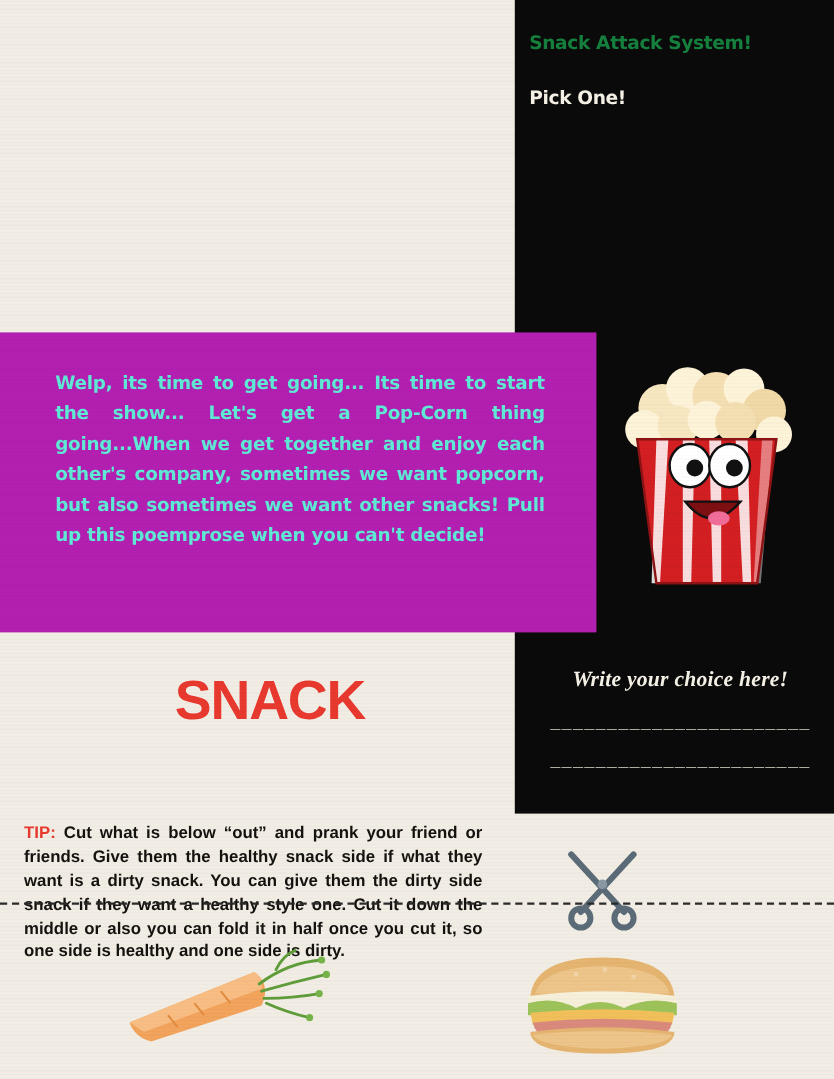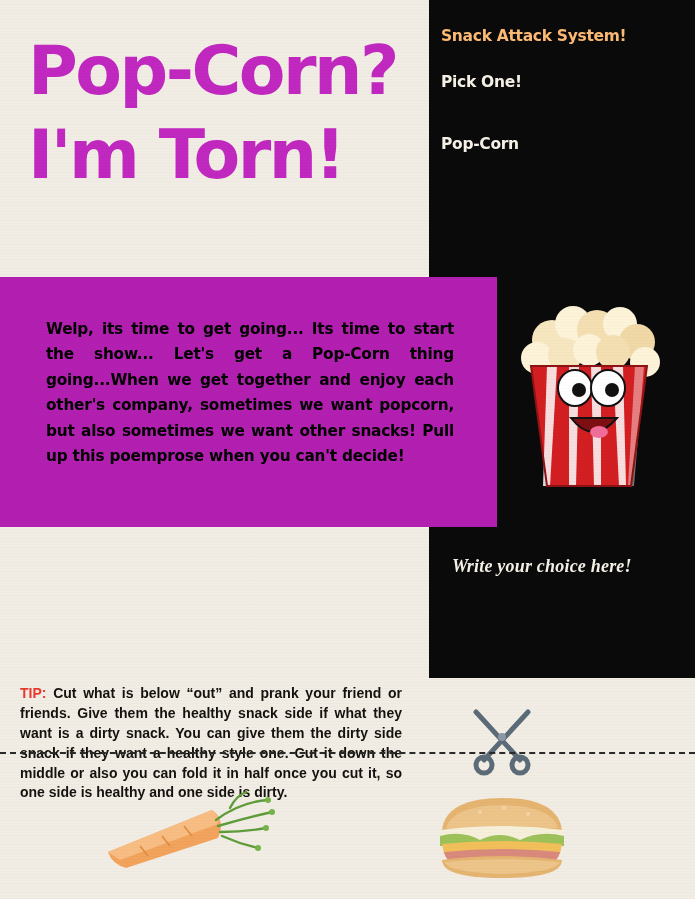--- a/index.html
+++ b/index.html
@@ -31,35 +31,35 @@
     height: 678px;
     background: #0a0a0a;
   }
   .bp-inner {
     position: absolute;
     left: 12px;
     top: 28px;
     width: 244px;
   }
   .bp-title {
-    color: #fdba74;
+    color: #15803d;
     font-family: "DejaVu Sans", sans-serif;
     font-weight: bold;
     font-size: 15.5px;
     letter-spacing: -0.3px;
     line-height: 1.1;
     margin-bottom: 28px;
   }
   .bp-pick {
     color: #f6f1e6;
     font-family: "DejaVu Sans", sans-serif;
     font-weight: bold;
     font-size: 15.5px;
     letter-spacing: -0.3px;
-    margin-bottom: 42px;
+    margin-bottom: 32px;
   }
   .bp-list {
     list-style: none;
     margin: 0;
     padding: 0;
   }
   .bp-list li {
     color: #f6f1e6;
     font-family: "DejaVu Sans", sans-serif;
     font-weight: bold;
@@ -67,20 +67,21 @@
     letter-spacing: -0.3px;
     line-height: 1.47;
   }
 
   
   .write-block {
     position: absolute;
     left: 452px;
     top: 556px;
     width: 230px;
+    text-align: center;
   }
   .write-label {
     color: #f6f1e6;
     font-family: "Liberation Serif", serif;
     font-style: italic;
     font-weight: bold;
     font-size: 18px;
     letter-spacing: 0.2px;
   }
   .write-line {
@@ -117,23 +118,23 @@
     position: absolute;
     left: 0;
     top: 277px;
     width: 497px;
     height: 250px;
     background: #b31fb0;
   }
   .magenta-text {
     position: absolute;
     left: 46px;
-    top: 40px;
+    top: 30px;
     width: 408px;
-    color: #000000;
+    color: #5eead4;
     font-family: "DejaVu Sans", sans-serif;
     font-weight: bold;
     font-size: 15.3px;
     line-height: 1.66;
     text-align: justify;
     letter-spacing: -0.2px;
   }
 
   
   .snack-prank {
@@ -222,21 +223,20 @@
 </head>
 <body>
 
 <div class="page">
 
   <div class="black-panel">
     <div class="bp-inner">
       <div class="bp-title">Snack Attack System!</div>
       <div class="bp-pick">Pick One!</div>
       <ul class="bp-list">
-        <li>Pop-Corn</li>
       </ul>
     </div>
   </div>
 
   <div class="popcorn">
     <svg viewBox="0 0 164 190" width="164" height="190" xmlns="http://www.w3.org/2000/svg">
       <g>
 
         <circle cx="45" cy="40" r="20" fill="#f7e7c0"></circle>
         <circle cx="66" cy="24" r="18" fill="#fdf3d8"></circle>
@@ -272,30 +272,27 @@
       <ellipse cx="92" cy="132" rx="9" ry="6" fill="#f06d9a"></ellipse>
     </svg>
   </div>
 
   <div class="write-block">
     <div class="write-label">Write your choice here!</div>
     <div class="write-line">_______________________</div>
     <div class="write-line">_______________________</div>
   </div>
 
-  <div class="headline">
-    <div class="line line1">Pop-Corn?</div>
-    <div class="line line2">I'm Torn!</div>
-  </div>
 
   <div class="magenta-box">
     <div class="magenta-text">Welp, its time to get going... Its time to start the show... Let's get a Pop-Corn thing going...When we get together and enjoy each other's company, sometimes we want popcorn, but also sometimes we want other snacks! Pull up this poemprose when you can't decide!</div>
   </div>
 
   <div class="snack-prank">
+    <div>SNACK</div>
   </div>
 
   <div class="tip">
     <span class="tip-key">TIP:</span><span> Cut what is below “out” and prank your friend or friends. Give them the healthy snack side if what they want is a dirty snack. You can give them the dirty side snack if they want a healthy style one. Cut it down the middle or also you can fold it in half once you cut it, so one side is healthy and one side is dirty.</span>
   </div>
 
   <div class="scissors">
     <svg viewBox="0 0 80 70" width="80" height="70" xmlns="http://www.w3.org/2000/svg">
       <g stroke="#5b6b78" stroke-width="5" fill="none" stroke-linecap="round">
         <line x1="14" y1="6" x2="58" y2="54"></line>

